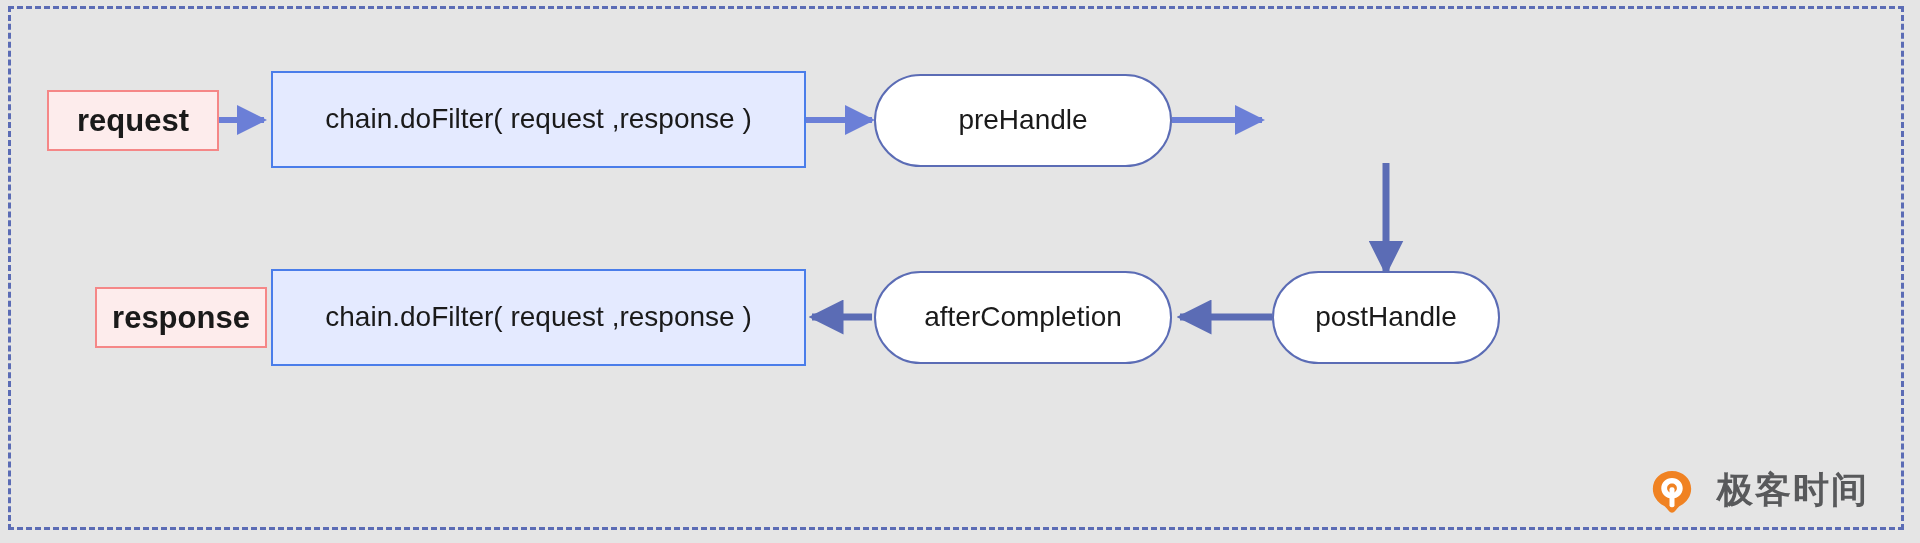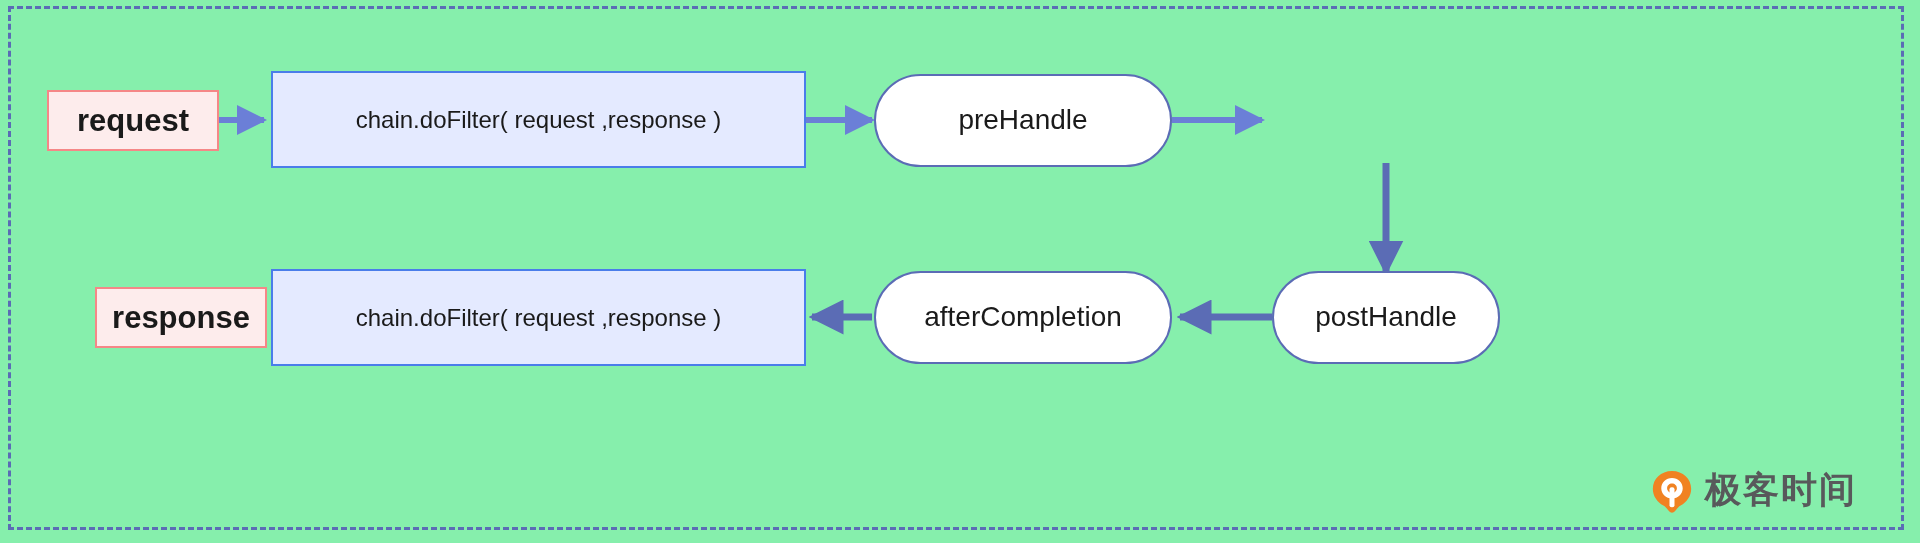--- a/index.html
+++ b/index.html
@@ -7,21 +7,21 @@
     padding: 0;
     background: #ffffff;
   }
   body {
     font-family: "Liberation Sans", "DejaVu Sans", sans-serif;
   }
   #canvas {
     position: relative;
     width: 1920px;
     height: 543px;
-    background: #86efac;
+    background: #e5e5e5;
     overflow: hidden;
   }
   .outer-frame {
     position: absolute;
     left: 8px;
     top: 6px;
     width: 1896px;
     height: 524px;
     border: 3px dashed #5b6cb5;
     box-sizing: border-box;
@@ -42,21 +42,21 @@
   .term-box {
     background: #fdecec;
     border: 2px solid #f58787;
     font-size: 31px;
     font-weight: 700;
   }
   
   .filter-box {
     background: #e4eaff;
     border: 2px solid #4a7dea;
-    font-size: 24px;
+    font-size: 28px;
   }
   
   .stadium {
     background: #ffffff;
     border: 2.5px solid #5b6cb5;
     border-radius: 999px;
     font-size: 28px;
   }
   
   .hex-wrap {
@@ -84,21 +84,21 @@
     top: 0;
     width: 1920px;
     height: 543px;
     pointer-events: none;
   }
   
   .logo {
     position: absolute;
     display: flex;
     align-items: center;
-    gap: 10px;
+    gap: 22px;
   }
   .logo-mark {
     width: 46px;
     height: 46px;
   }
   .logo-text {
     font-size: 36px;
     font-weight: 700;
     color: #58595b;
     letter-spacing: 2px;

